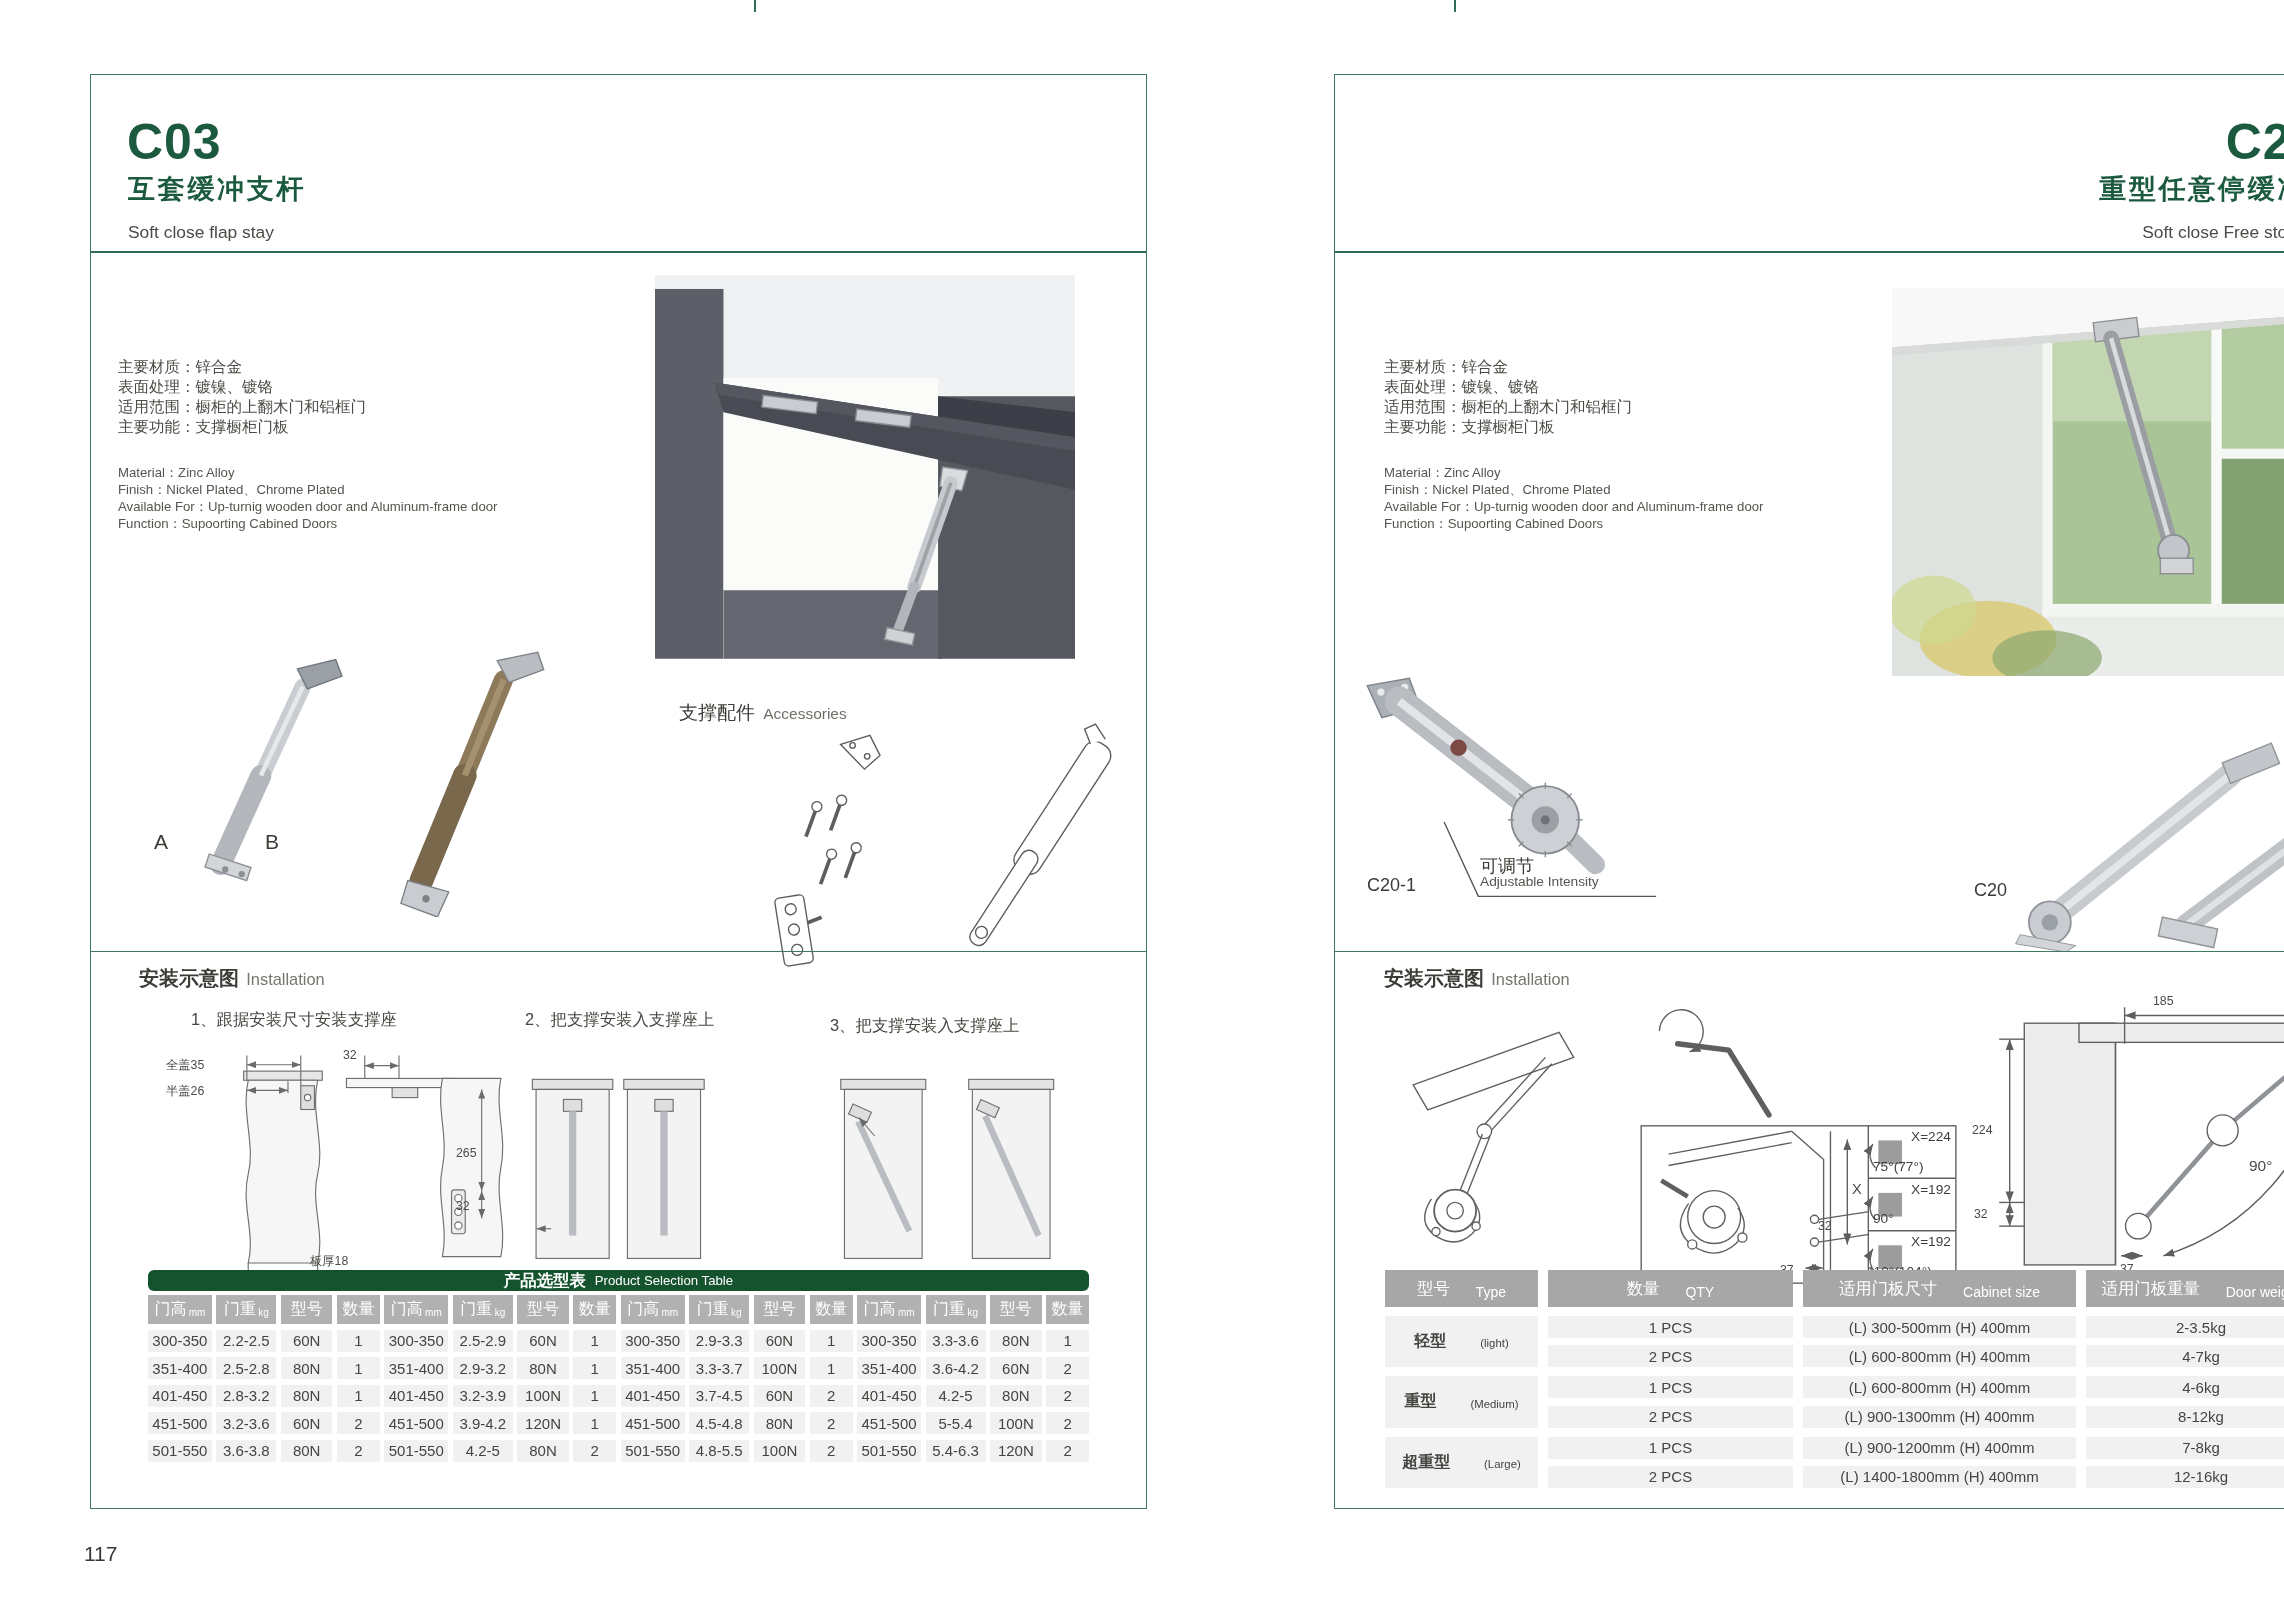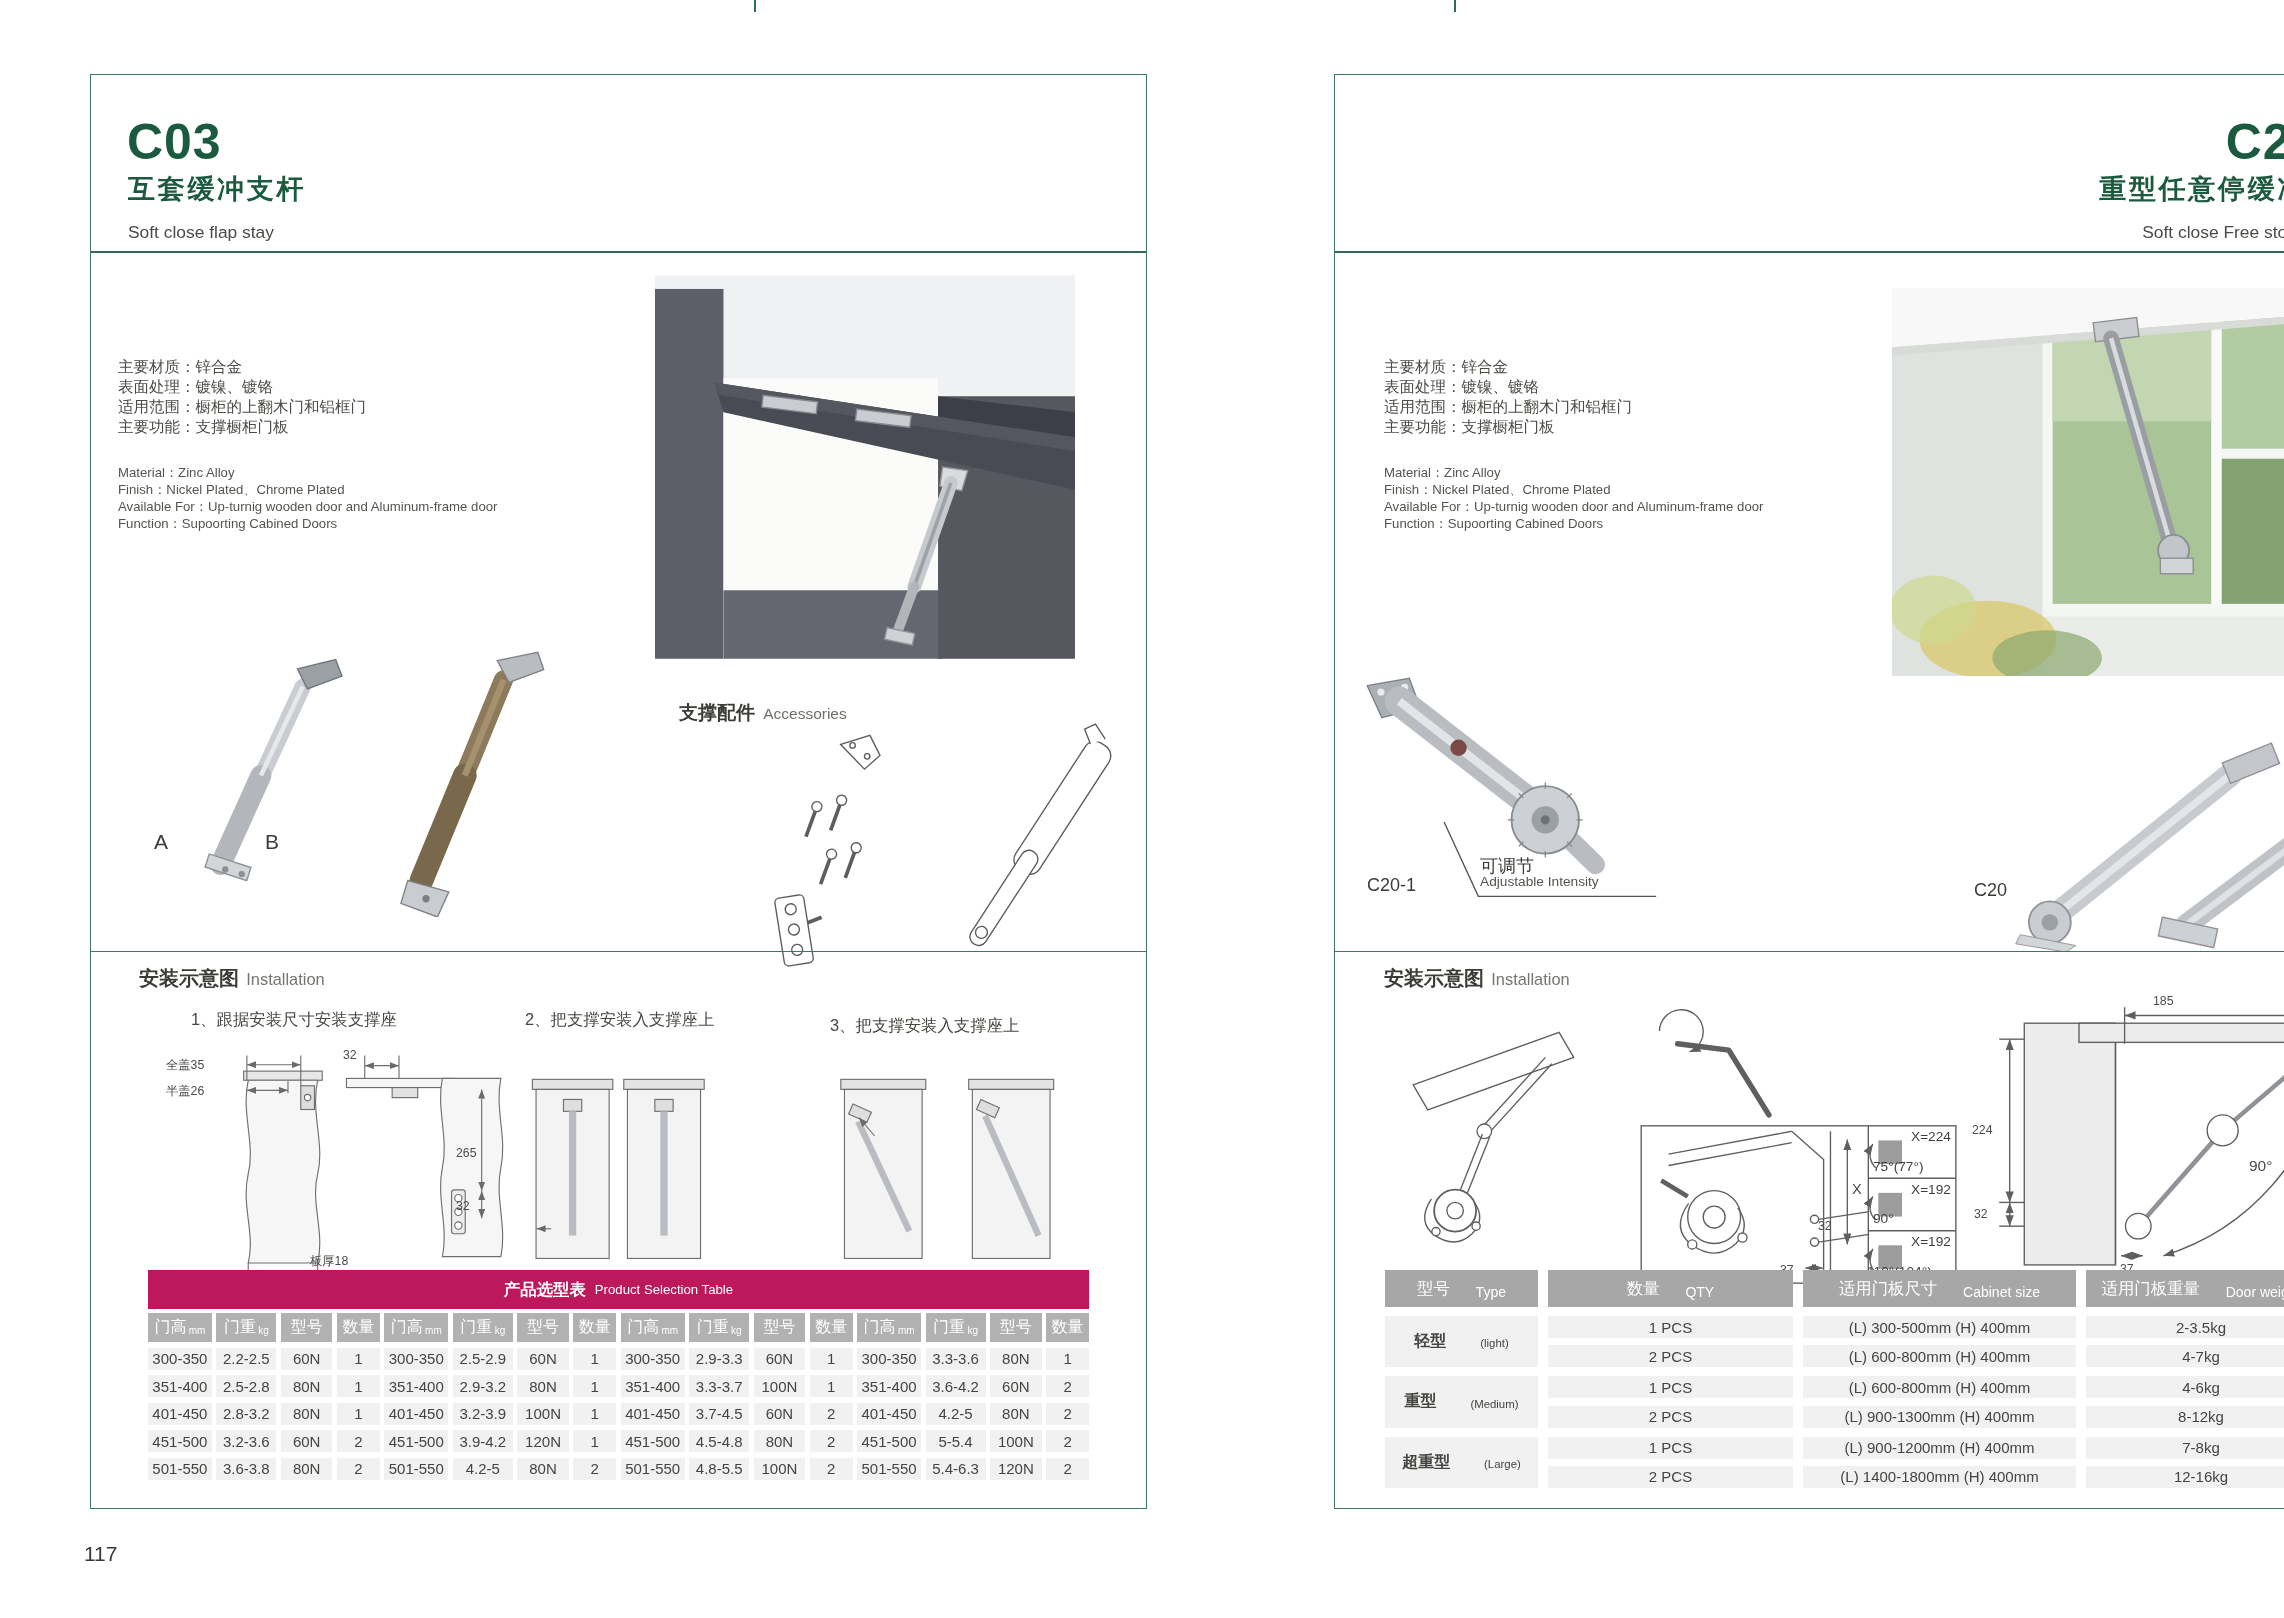--- a/index.html
+++ b/index.html
@@ -21,21 +21,21 @@
 
   .specs-cn{position:absolute;top:282px;font-size:15.5px;line-height:20px;color:#4d4b46;white-space:nowrap;}
   .specs-en{position:absolute;top:389px;font-size:13.2px;line-height:17px;color:#56544e;white-space:nowrap;}
   .panel.left .specs-cn,.panel.left .specs-en{left:27px;}
   .panel.right .specs-cn,.panel.right .specs-en{left:49px;}
 
   .photoL{position:absolute;left:564px;top:200px;width:420px;height:384px;overflow:hidden;}
   .absvg{position:absolute;left:61px;top:550px;width:402px;height:292px;}
   .plabel{position:absolute;font-size:21px;color:#3c3b36;}
   .acc-label{position:absolute;left:588px;top:625px;display:flex;align-items:baseline;gap:8.2px;white-space:nowrap;}
-  .acc-cn{font-size:19px;font-weight:700;color:#3c3b36;}
+  .acc-cn{font-size:19px;font-weight:400;color:#3c3b36;}
   .acc-en{font-size:15.5px;color:#6f6e68;}
   .accsvg{position:absolute;left:672px;top:642px;width:393px;height:256px;}
 
   .sep{position:absolute;left:0;right:0;top:876px;height:1.4px;background:#3f7760;}
   .ins-title{position:absolute;display:flex;align-items:baseline;gap:7.3px;white-space:nowrap;}
   .ins-cn{font-size:20px;font-weight:700;color:#3c3b36;}
   .ins-en{font-size:16.4px;color:#75746e;}
   .step{position:absolute;font-size:16.4px;color:#474640;white-space:nowrap;}
   .diagL{position:absolute;left:59px;top:964px;width:964px;height:247px;}
   .diagR{position:absolute;left:50px;top:914px;width:973px;height:301px;}
@@ -44,21 +44,21 @@
 
   .photoR{position:absolute;left:557px;top:213px;width:502px;height:388px;overflow:hidden;}
   .detail1{position:absolute;left:13.7px;top:594px;width:283px;height:215px;}
   .callout-line{position:absolute;left:100px;top:740px;width:228px;height:87px;}
   .co-cn{position:absolute;left:145px;top:779px;font-size:18px;color:#3c3b36;}
   .co-en{position:absolute;left:145px;top:799px;font-size:13.7px;color:#55544f;}
   .plabel2{position:absolute;font-size:18px;color:#3c3b36;}
   .photo2{position:absolute;left:621px;top:649px;width:402px;height:228px;}
 
   .lt{position:absolute;left:57px;top:1195px;width:941px;}
-  .lt-title{height:39px;background:#be185d;color:#fff;display:flex;align-items:center;justify-content:center;gap:9px;margin-bottom:4.1px;}
+  .lt-title{height:21px;background:#14532d;color:#fff;display:flex;align-items:center;justify-content:center;gap:9px;margin-bottom:4.1px;border-radius:6px;}
   .lt-title .cn{font-size:16.4px;font-weight:700;}
   .lt-title .en{font-size:13.2px;}
   #lt-groups{display:flex;gap:4.6px;margin-bottom:4.1px;}
   .ltg{flex:1 1 0;height:23px;background:#a4a4a4;color:#fff;font-size:17px;display:flex;align-items:center;justify-content:center;}
   #lt-cols{display:flex;gap:4.6px;margin-bottom:5.5px;}
   .ltc{height:29px;background:#b1b1b1;color:#fff;font-size:16px;display:flex;align-items:center;justify-content:center;gap:2.3px;}
   .ltc .unit{font-size:10px;margin-top:5.5px;}
   .ltr{display:flex;gap:4.6px;margin-bottom:5.5px;}
   .ltd{height:22px;background:#f1f1f1;color:#454440;font-size:15px;display:flex;align-items:center;justify-content:center;}
 

